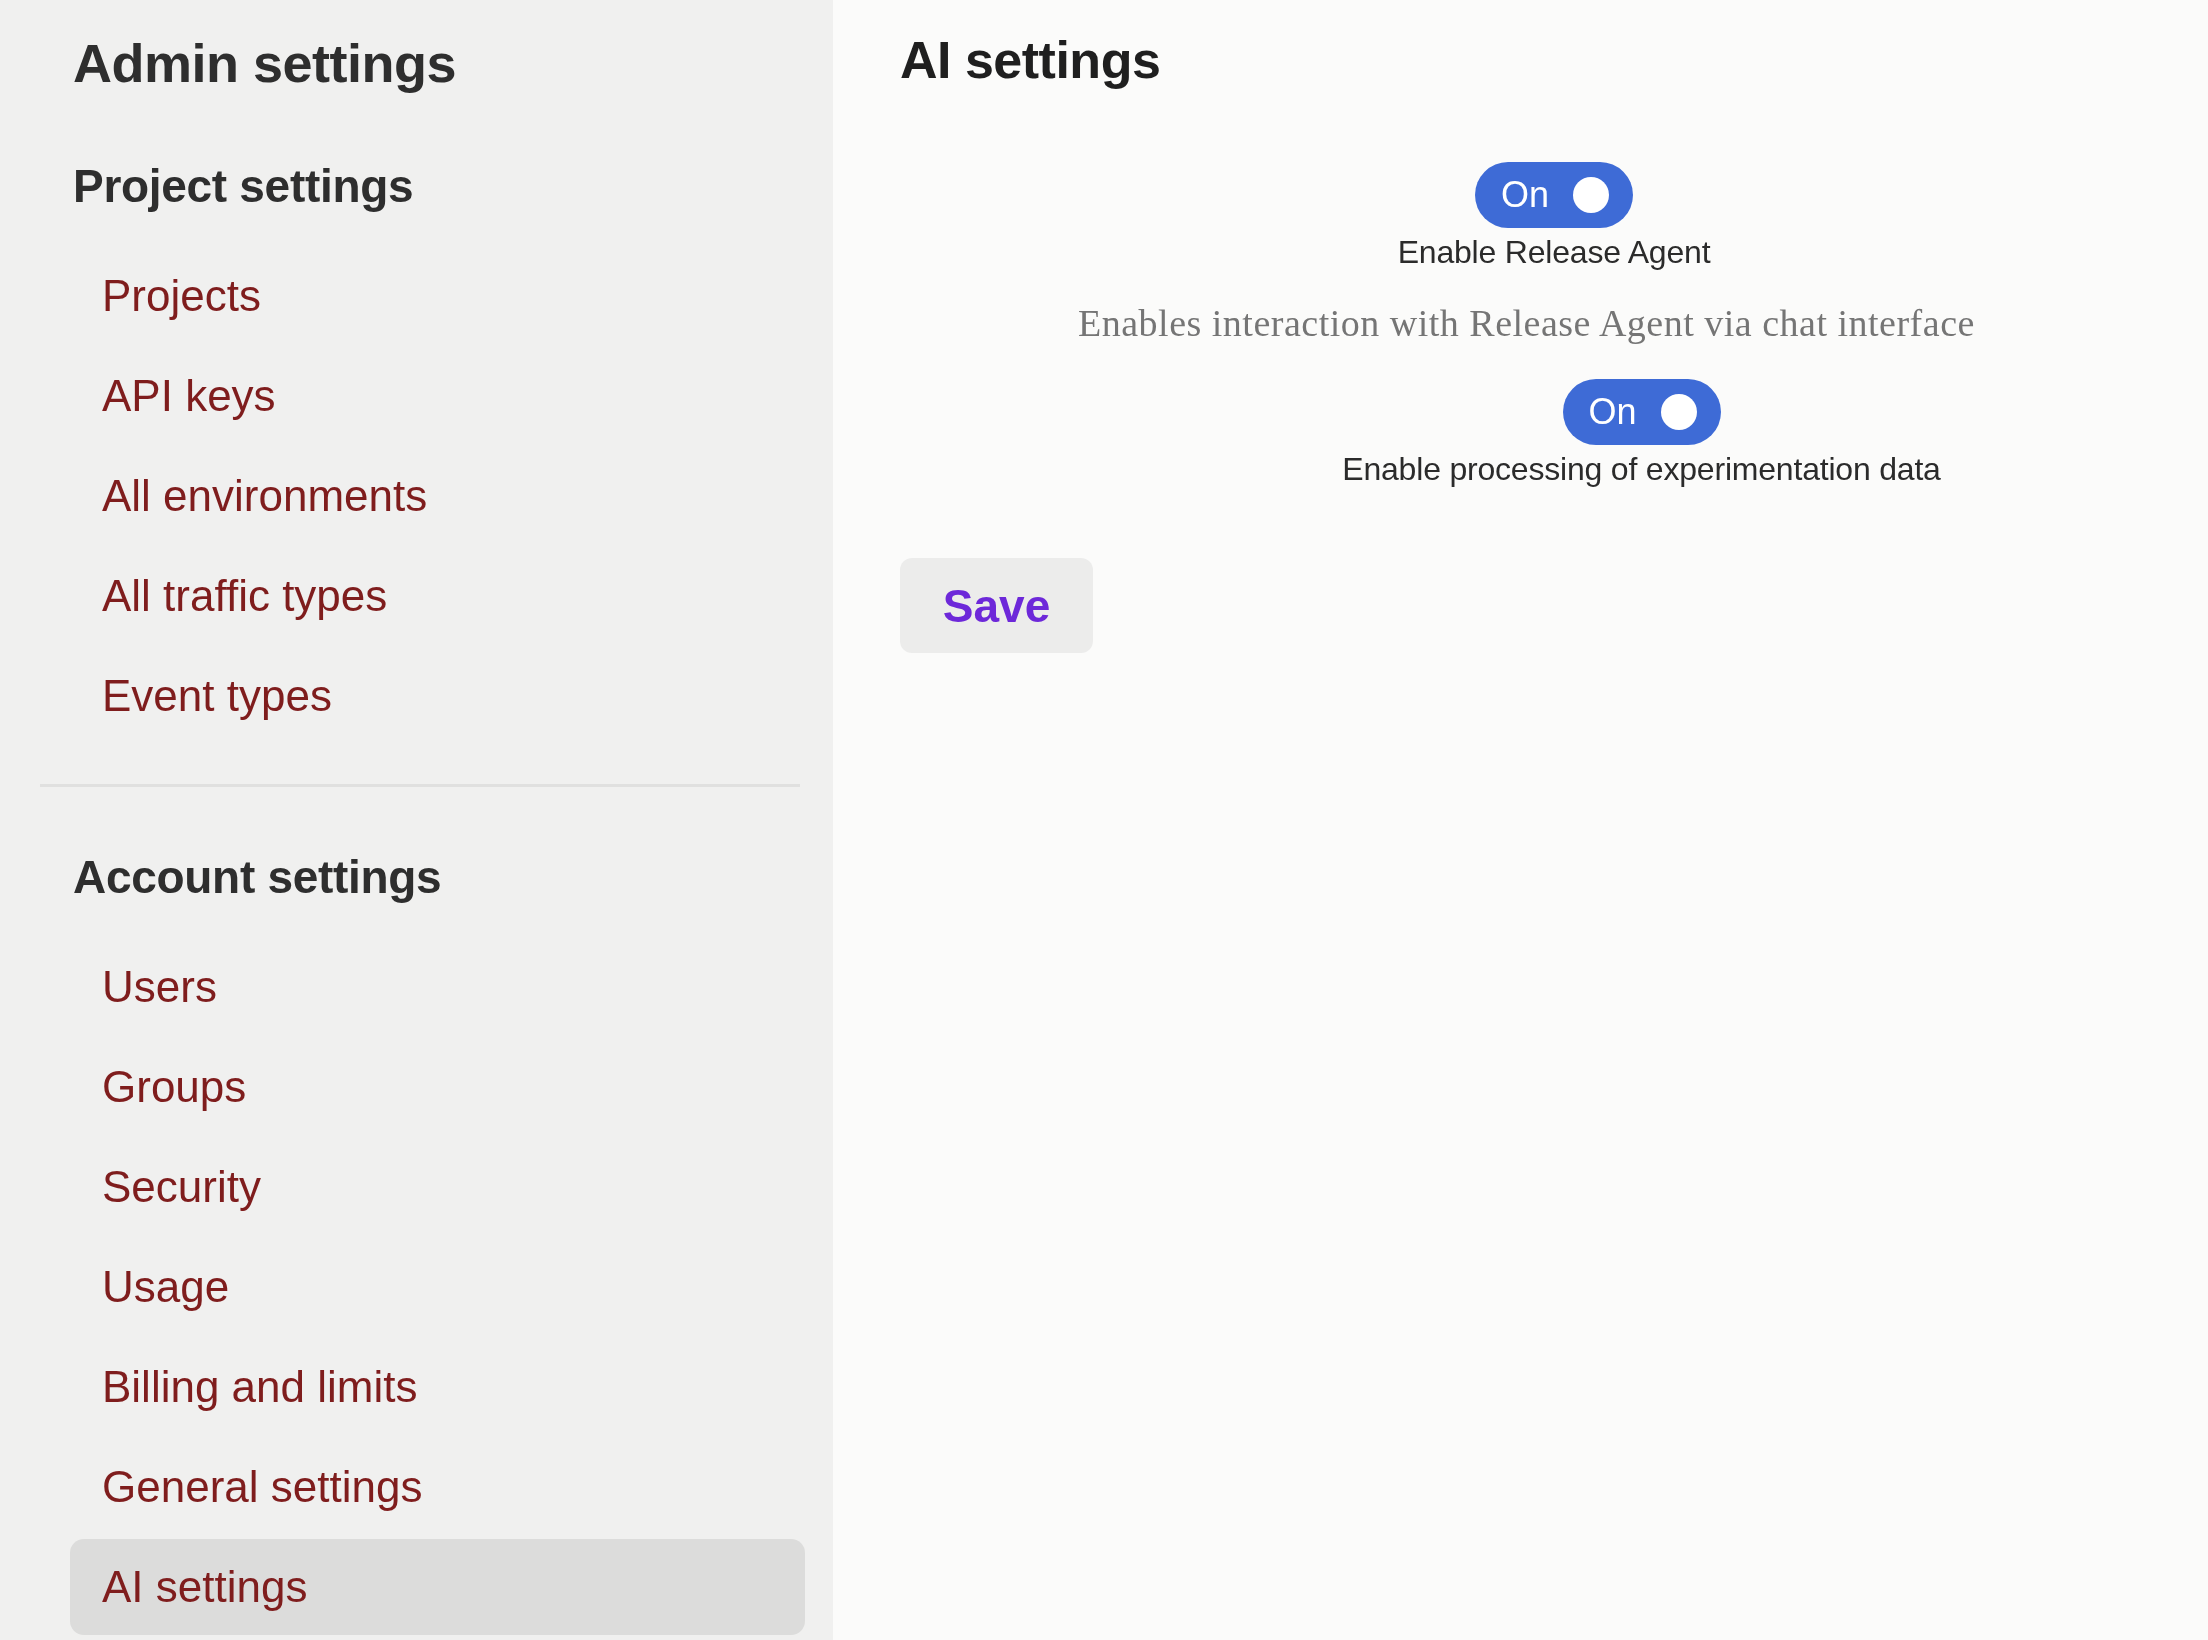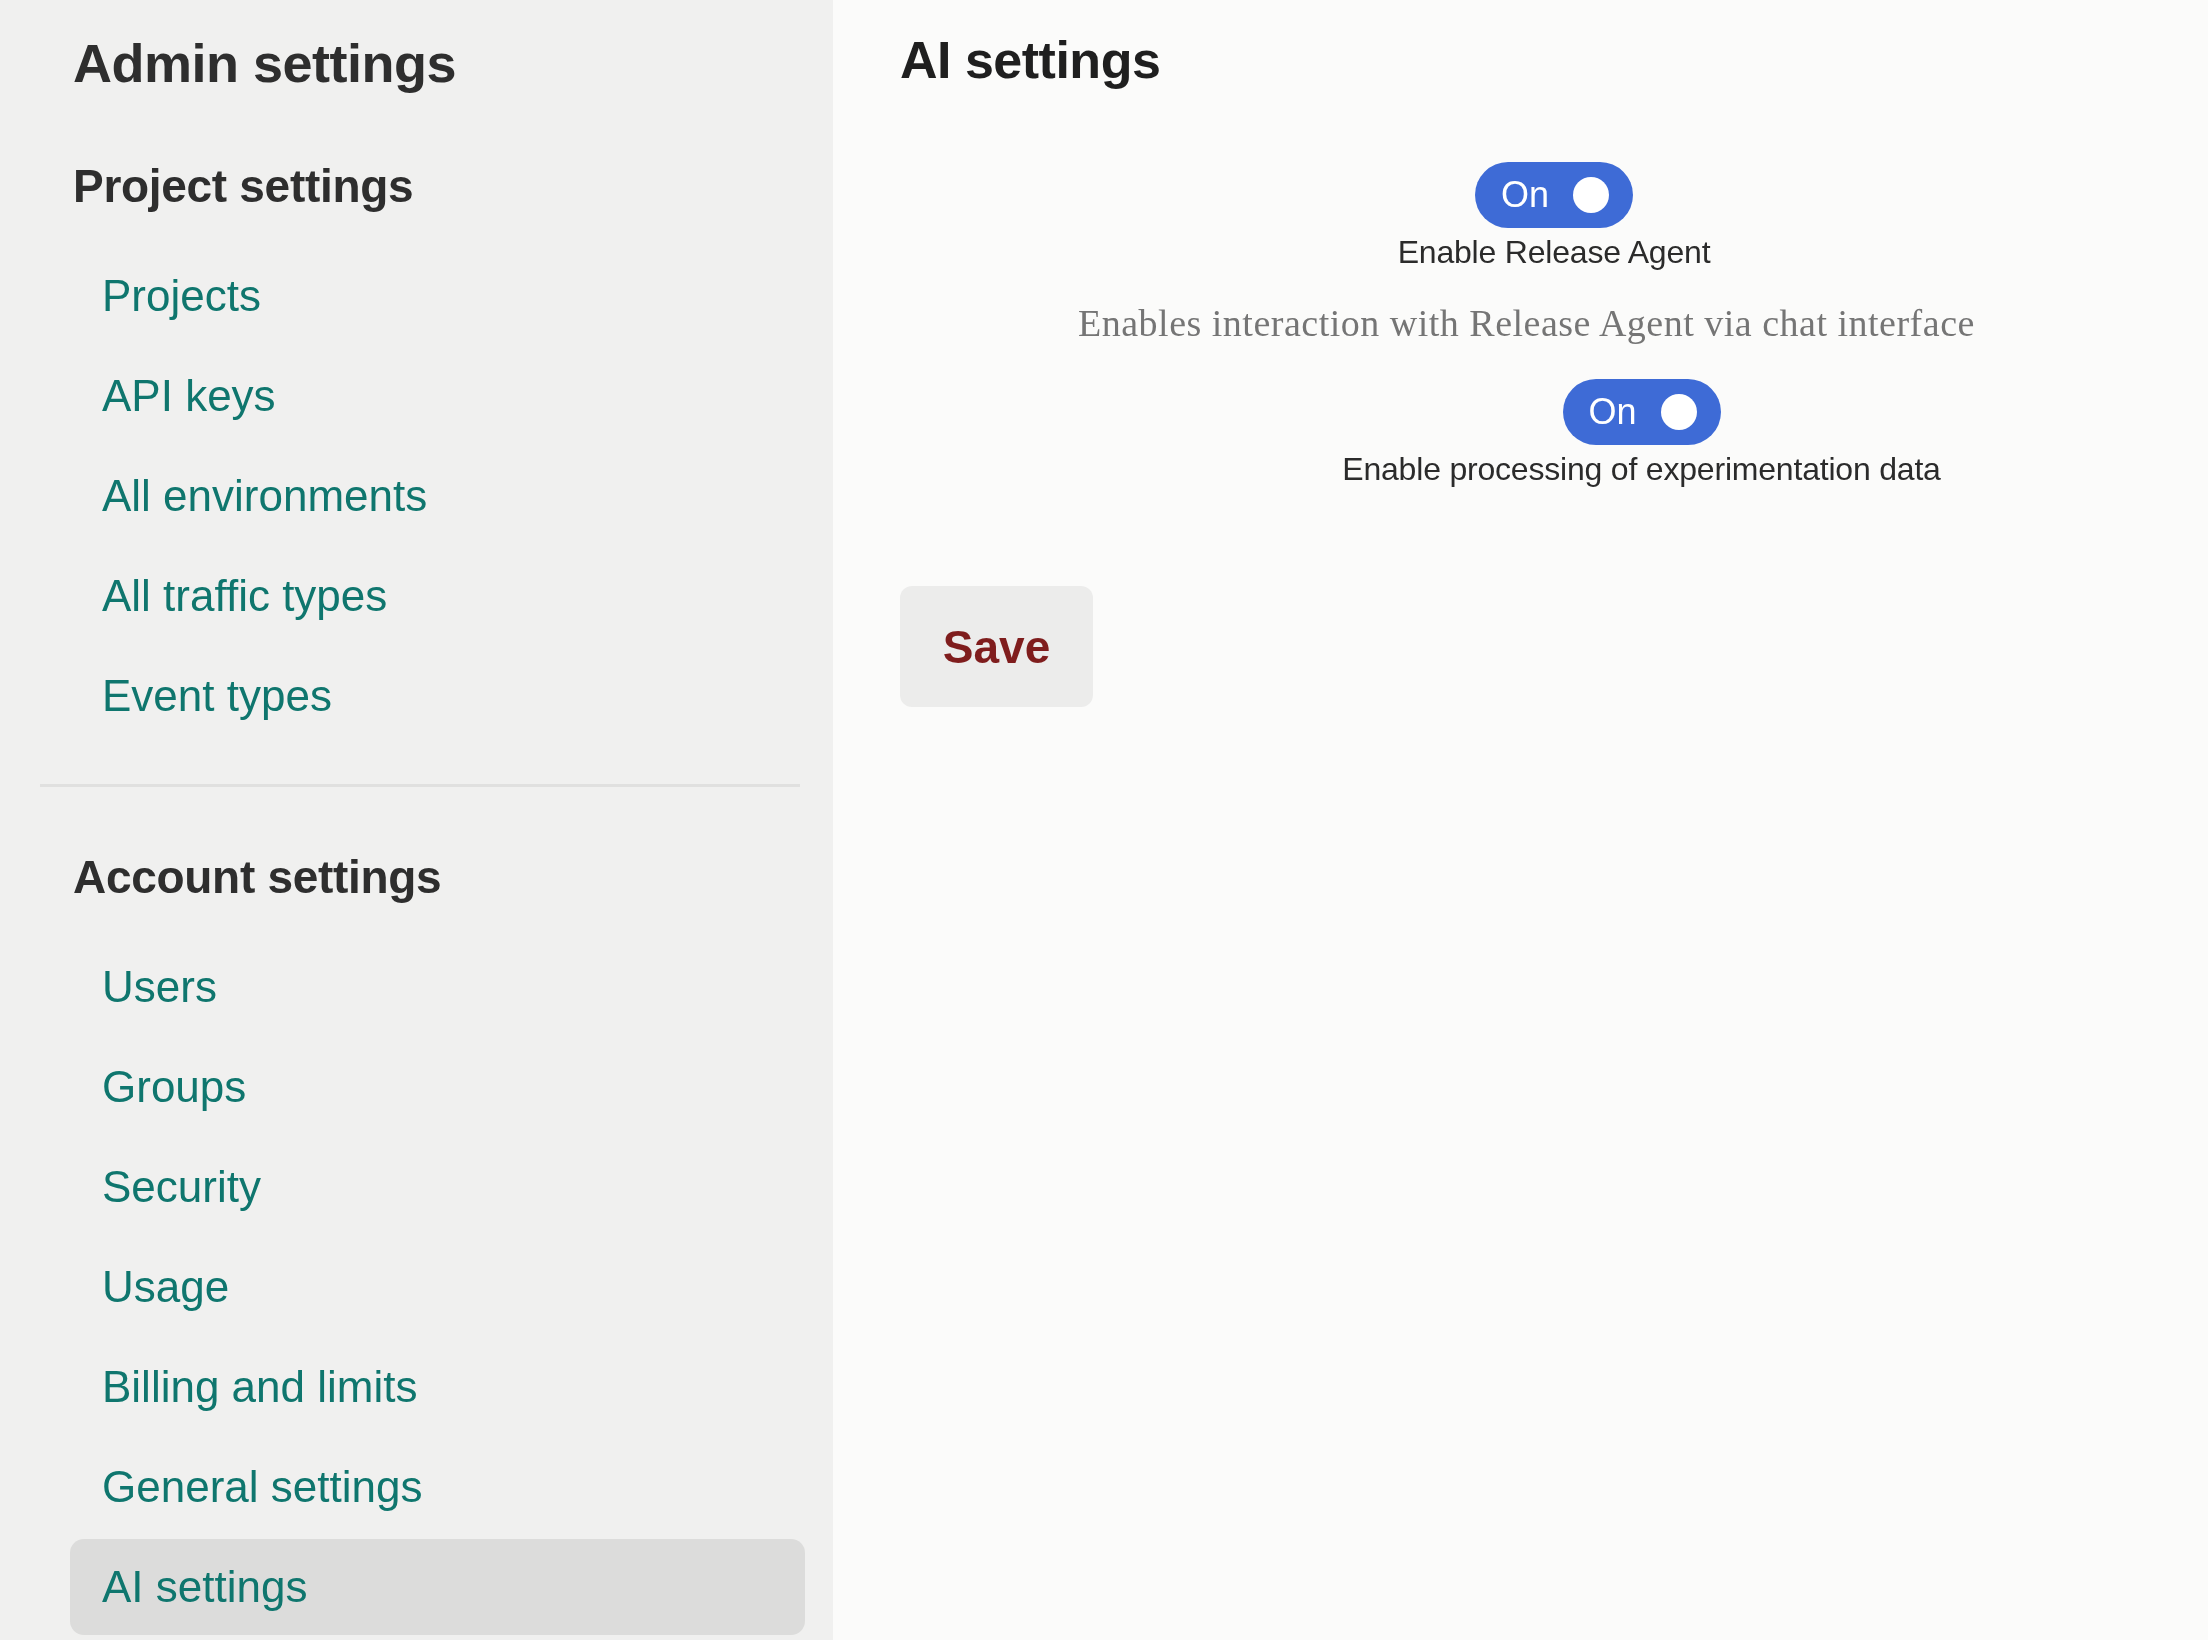--- a/index.html
+++ b/index.html
@@ -42,21 +42,21 @@
     list-style: none;
   }
   .nav-item {
     margin-left: 70px;
     margin-right: 28px;
     padding-left: 32px;
     height: 96px;
     display: flex;
     align-items: center;
     font-size: 44px;
-    color: #0f766e;
+    color: #7f1d1d;
     border-radius: 14px;
     cursor: pointer;
   }
   .nav-item.active { background: #dcdcdb; }
   .divider {
     height: 3px;
     background: #e0e0df;
     margin: 40px 33px 0 40px;
     border: none;
   }
@@ -114,27 +114,27 @@
   }
   .toggle-description {
     margin: 28px 0 0 178px;
     font-size: 38px;
     line-height: 48px;
     color: #757575;
     letter-spacing: 0.5px;
     font-family: Liberation Serif, serif;
   }
   .save-button {
-    margin-top: 98px;
+    margin-top: 70px;
     width: 193px;
-    height: 121px;
+    height: 95px;
     border: none;
     border-radius: 12px;
     background: #ececeb;
-    color: #7f1d1d;
+    color: #6d28d9;
     font-family: "Liberation Sans", "DejaVu Sans", sans-serif;
     font-size: 46px;
     font-weight: 600;
     cursor: default;
   }
 </style>
 </head>
 <body>
 
 <div class="app">

